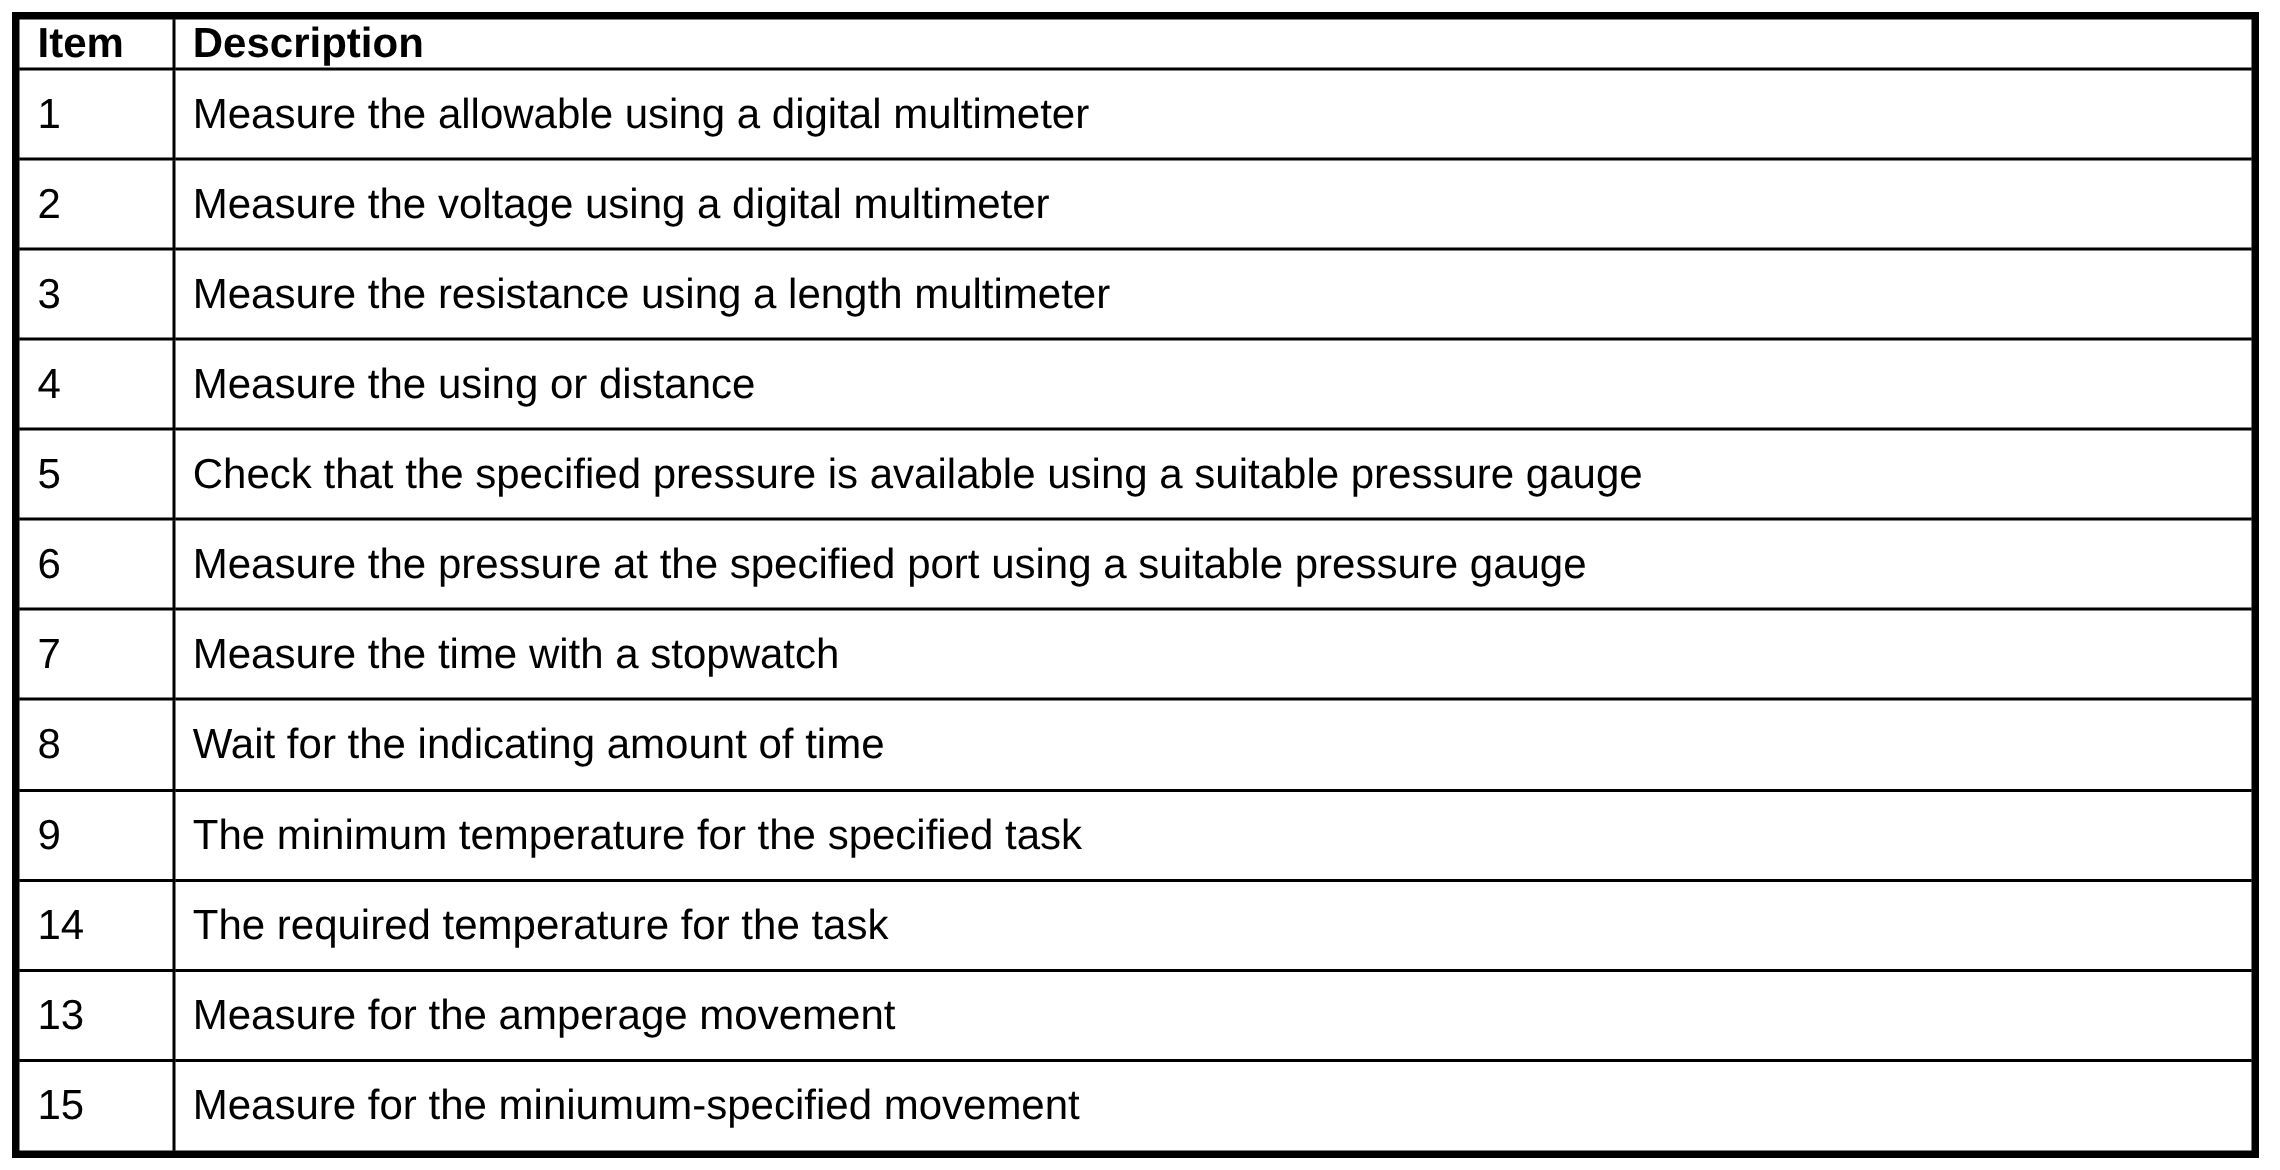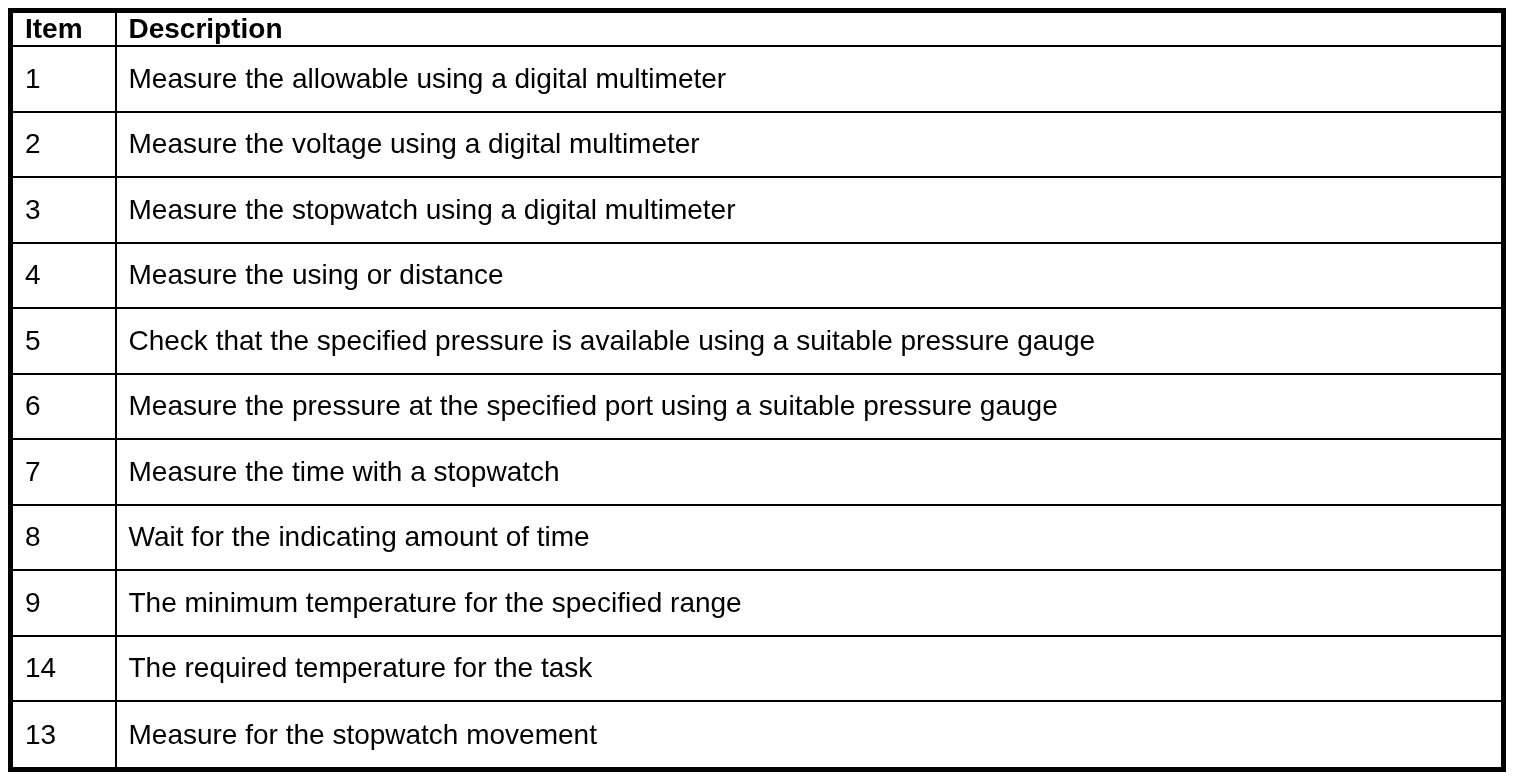--- a/index.html
+++ b/index.html
@@ -59,21 +59,21 @@
   <tr>
         <td>1</td>
         <td>Measure the allowable using a digital multimeter</td>
       </tr>
       <tr>
         <td>2</td>
         <td>Measure the voltage using a digital multimeter</td>
       </tr>
       <tr>
         <td>3</td>
-        <td>Measure the stopwatch using a digital multimeter</td>
+        <td>Measure the resistance using a length multimeter</td>
       </tr>
       <tr>
         <td>4</td>
         <td>Measure the using or distance</td>
       </tr>
       <tr>
         <td>5</td>
         <td>Check that the specified pressure is available using a suitable pressure gauge</td>
       </tr>
       <tr>
@@ -83,24 +83,28 @@
       <tr>
         <td>7</td>
         <td>Measure the time with a stopwatch</td>
       </tr>
       <tr>
         <td>8</td>
         <td>Wait for the indicating amount of time</td>
       </tr>
       <tr>
         <td>9</td>
-        <td>The minimum temperature for the specified range</td>
+        <td>The minimum temperature for the specified task</td>
       </tr>
       <tr>
         <td>14</td>
         <td>The required temperature for the task</td>
       </tr>
       <tr>
         <td>13</td>
-        <td>Measure for the stopwatch movement</td>
+        <td>Measure for the amperage movement</td>
+      </tr>
+      <tr>
+        <td>15</td>
+        <td>Measure for the miniumum-specified movement</td>
       </tr>
     </tbody>
 </table>
 
 </body></html>

